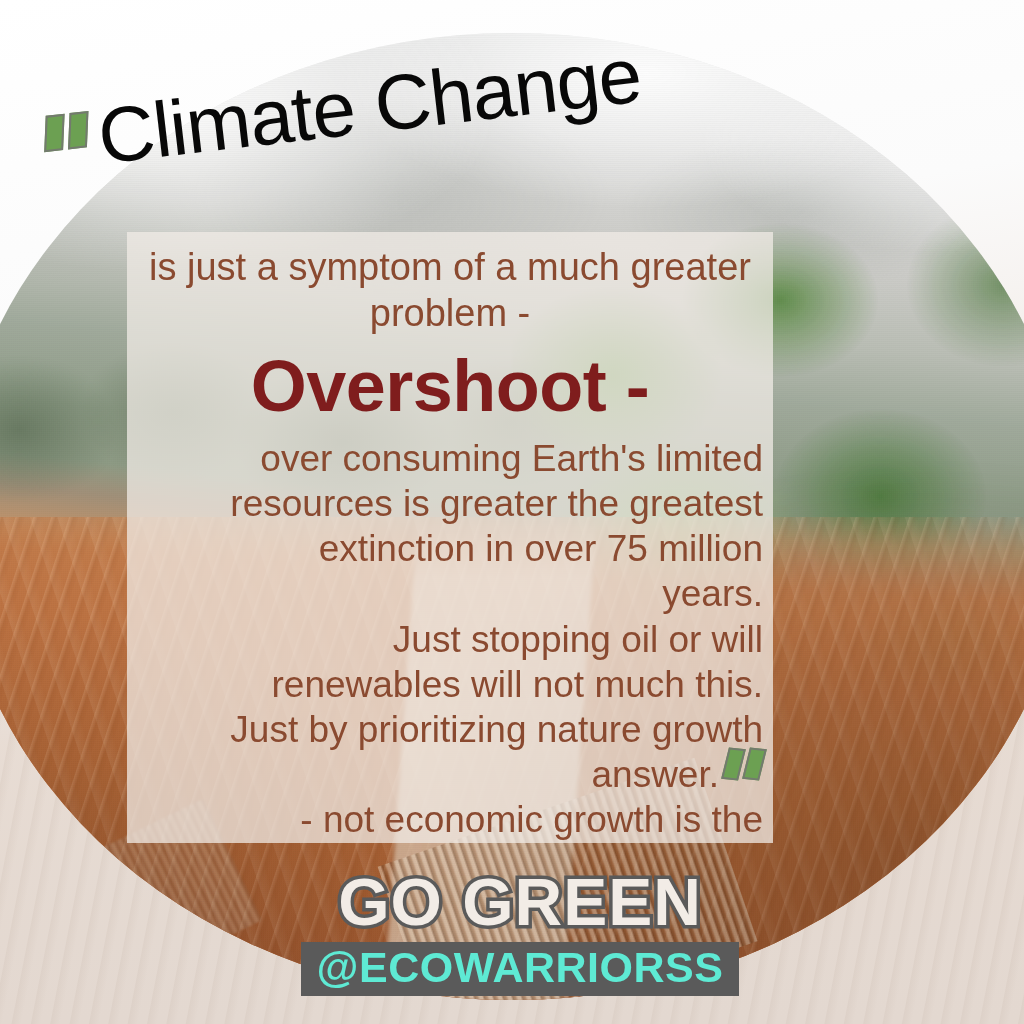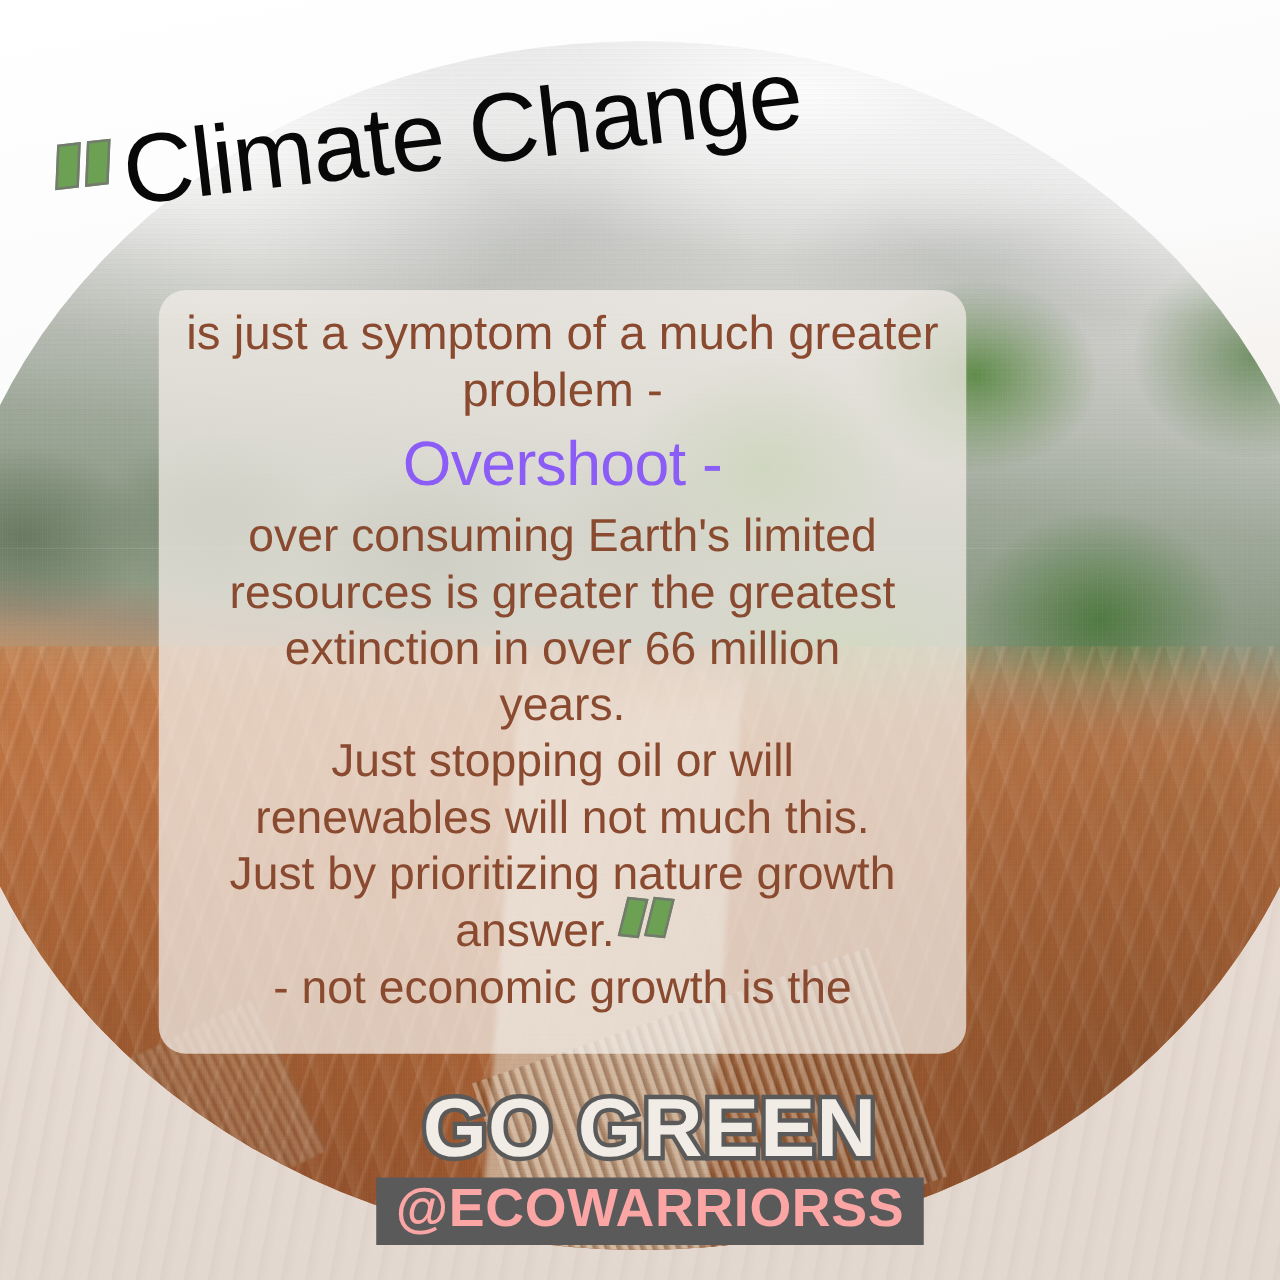--- a/index.html
+++ b/index.html
@@ -279,46 +279,46 @@
     left: 127px;
     top: 232px;
     width: 646px;
     height: 611px;
     background: rgba(242,236,231,0.74);
     z-index: 5;
     padding: 0;
     box-sizing: border-box;
     text-align: center;
     color: #8a4a30;
-    border-radius: 22px;
   }
   .copy-inner {
     padding: 12px 10px 0 10px;
   }
   .lead {
     font-size: 38px;
     line-height: 1.22;
     color: #8a4a30;
     margin: 0;
     font-weight: 400;
   }
   .keyword {
-    font-size: 50px;
+    font-size: 72px;
     line-height: 1.38;
-    color: #8b5cf6;
+    color: #7f1d1d;
     margin: 0;
-    font-weight: 400;
+    font-weight: 700;
     letter-spacing: -.5px;
   }
   .body-copy {
     font-size: 37px;
     line-height: 1.22;
     color: #8a4a30;
     margin: 0;
     font-weight: 400;
+    text-align: right;
   }
   .body-copy .seg { display: block; }
   .closing-line {
     display: inline;
   }
 
   
   .brand {
     position: absolute;
     left: 0; right: 0;
@@ -339,21 +339,21 @@
   }
   .brand-handle-wrap {
     display: inline-block;
     background: #5a5a5a;
     padding: 3px 16px 6px 16px;
   }
   .brand-handle {
     font-size: 43px;
     font-weight: 700;
     letter-spacing: .5px;
-    color: #fca5a5;
+    color: #5eead4;
     line-height: 1.05;
     margin: 0;
   }
 </style>
 </head>
 <body>
 
 <div id="poster">
 
   <div class="backdrop"></div>
@@ -385,21 +385,21 @@
   <div class="copy-panel">
     <div class="copy-inner">
 
       <p class="lead">is just a symptom of a much greater problem -</p>
 
       <p class="keyword">Overshoot -</p>
 
       <p class="body-copy">
         <span class="seg">over consuming Earth's limited</span>
         <span class="seg">resources is greater the greatest</span>
-        <span class="seg">extinction in over 66 million</span>
+        <span class="seg">extinction in over 75 million</span>
         <span class="seg">years.</span>
         <span class="seg">Just stopping oil or will</span>
         <span class="seg">renewables will not much this.</span>
         <span class="seg">Just by prioritizing nature growth</span>
         <span class="seg">
           <span class="closing-line">answer.</span><span class="quote-mark quote-close">
               <i></i>
               <i></i>
             </span>
         </span>

